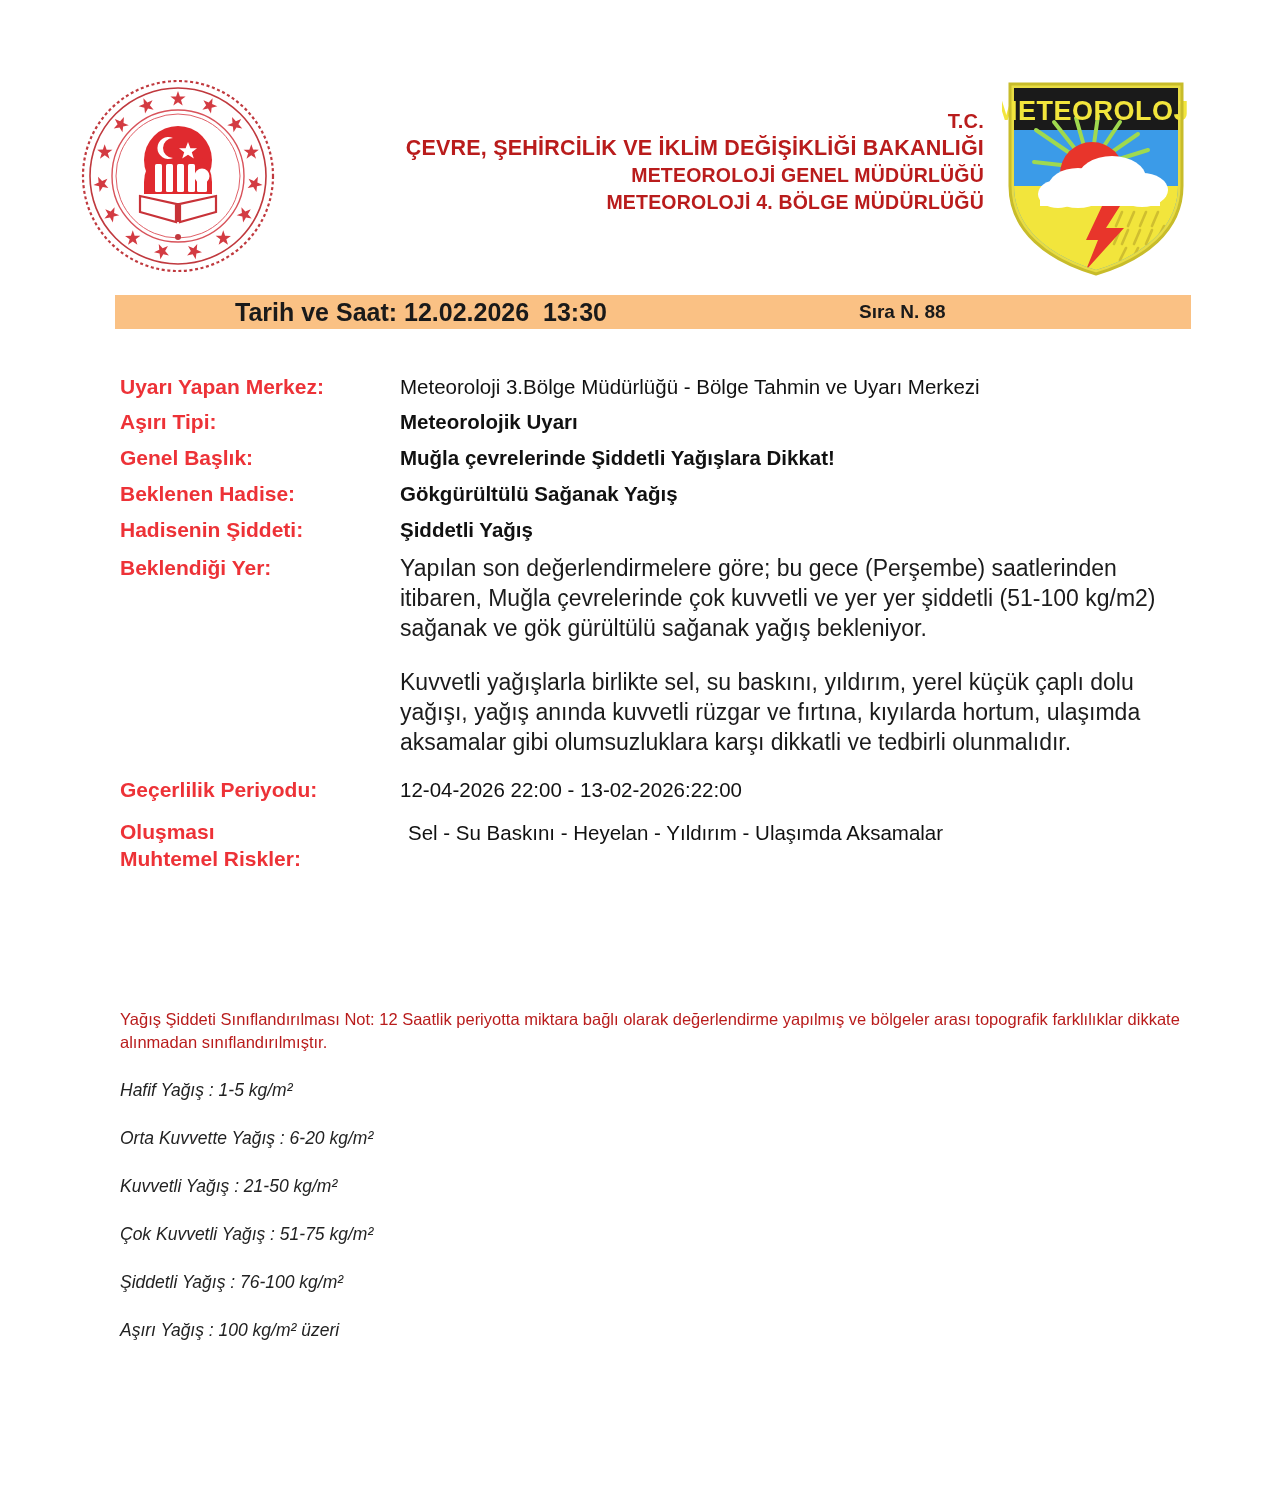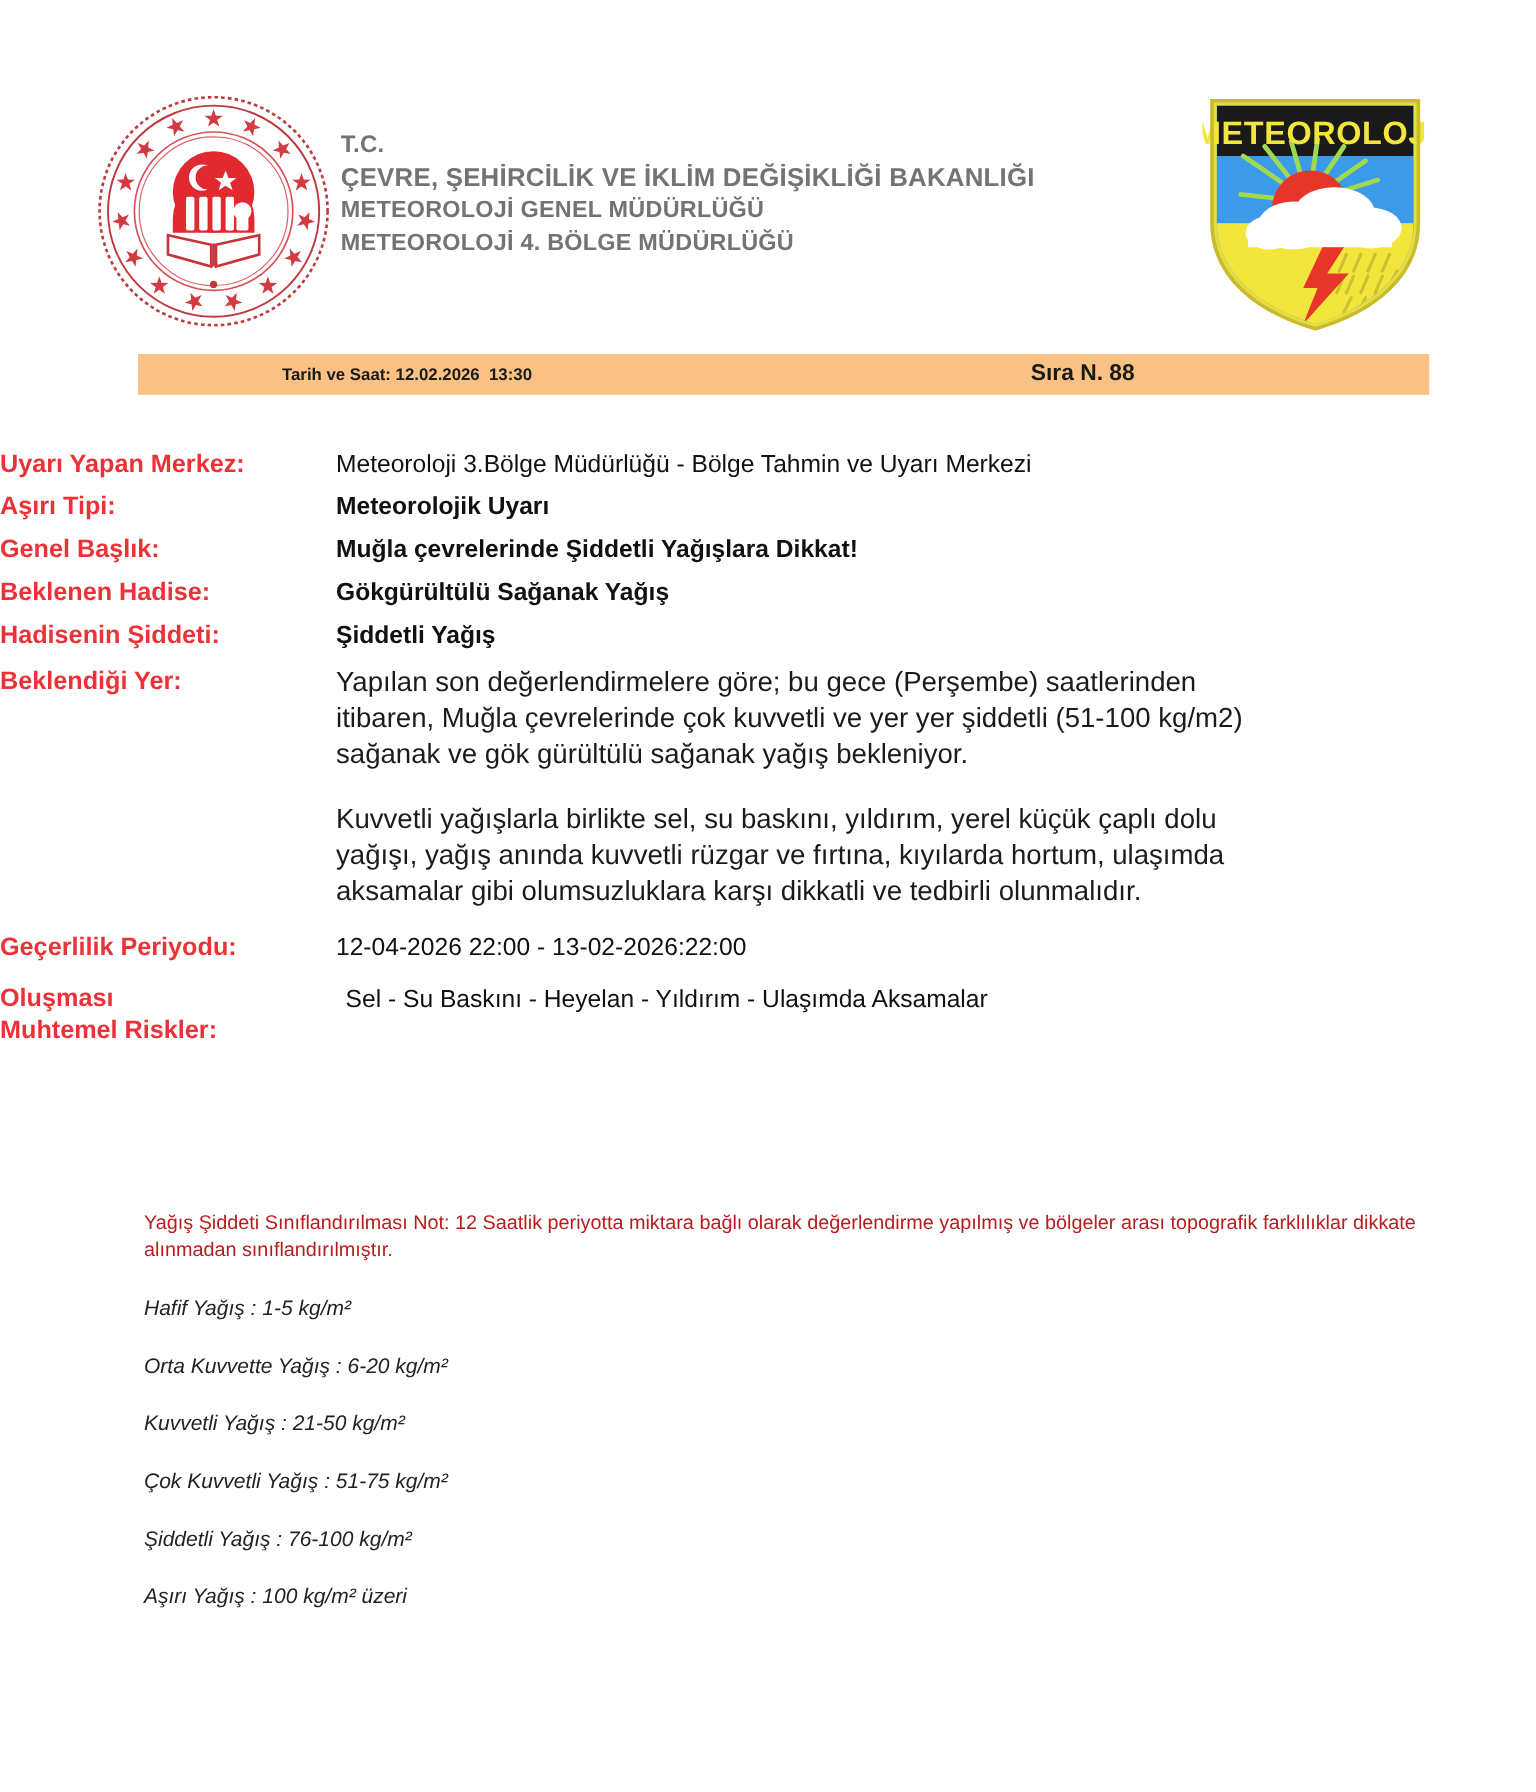--- a/index.html
+++ b/index.html
@@ -36,25 +36,25 @@
   .meteo-logo {
     position: absolute;
     left: 1002px;
     top: 78px;
     width: 188px;
     height: 198px;
   }
 
   .header-titles {
     position: absolute;
-    left: 284px;
+    left: 304px;
     top: 108px;
     width: 680px;
-    text-align: left;
-    color: #737373;
+    text-align: right;
+    color: #b91c1c;
     font-weight: bold;
     letter-spacing: 0.2px;
   }
   .title-tc {
     font-size: 20px;
     line-height: 26px;
   }
   .title-l1 {
     font-size: 21.5px;
     line-height: 28px;
@@ -71,21 +71,21 @@
     top: 295px;
     width: 1076px;
     height: 34px;
     background: #FAC184;
     display: flex;
     align-items: center;
   }
   .date-bar .dt {
     position: absolute;
     left: 120px;
-    font-size: 14px;
+    font-size: 25px;
     font-weight: bold;
     color: #1a1a1a;
     white-space: pre;
   }
   .date-bar .seq {
     position: absolute;
     left: 744px;
     font-size: 19px;
     font-weight: bold;
     color: #1a1a1a;
@@ -95,20 +95,21 @@
   
   .fields {
     position: absolute;
     left: 0;
     top: 372px;
     width: 1280px;
   }
   .row {
     display: flex;
     align-items: flex-start;
+    padding-left: 120px;
     margin-bottom: 6px;
   }
   .lbl {
     width: 280px;
     flex: 0 0 280px;
     color: #ED3237;
     font-weight: bold;
     font-size: 21px;
     line-height: 29px;
     white-space: pre-line;

